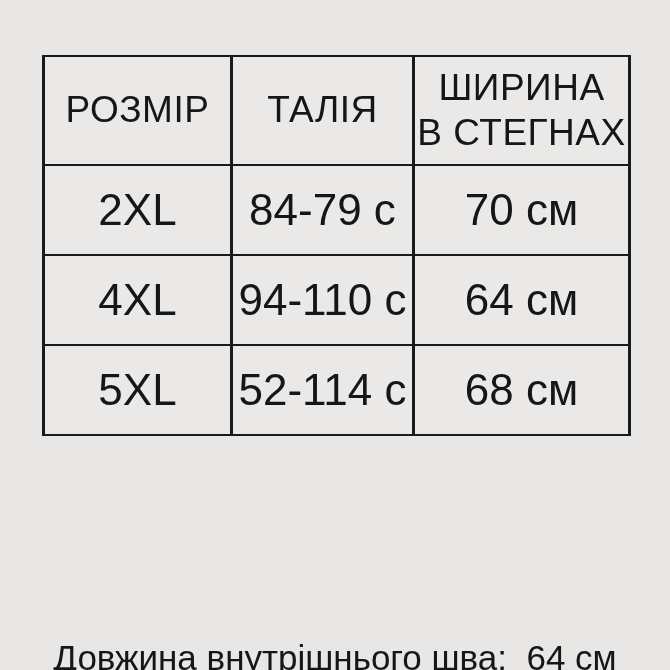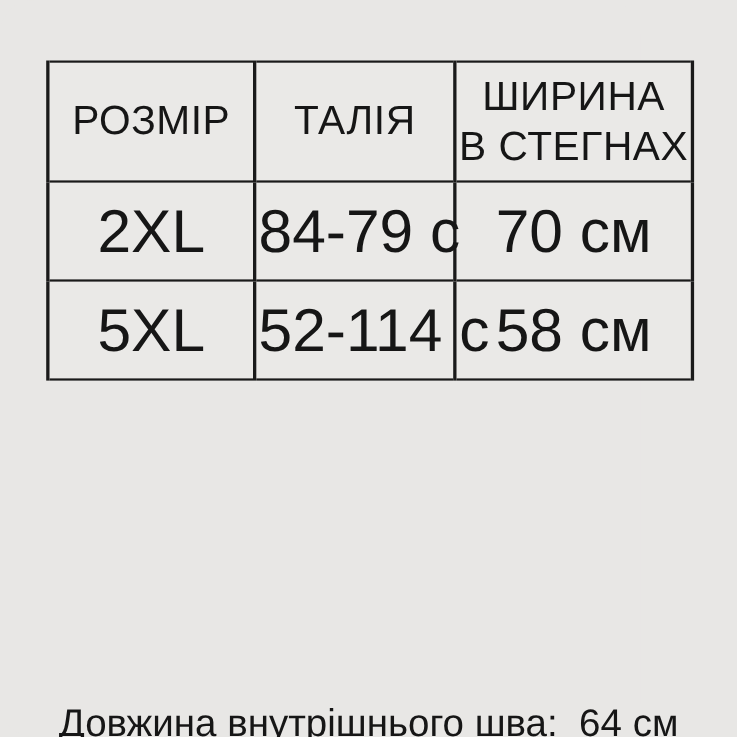--- a/index.html
+++ b/index.html
@@ -44,21 +44,21 @@
   .size-table th {
     height: 107px;
     font-size: 37px;
     font-weight: 500;
     line-height: 1.2;
     white-space: pre-line;
     letter-spacing: 0.5px;
   }
   .size-table td {
     height: 88px;
-    font-size: 55px;
+    font-size: 44px;
     font-weight: 500;
     letter-spacing: 0px;
   }
   .col-size  { width: 188px; }
   .col-waist { width: 182px; }
   .col-hips  { width: 216px; }
   .notes {
     position: absolute;
     left: 0;
     top: 553px;
@@ -89,23 +89,28 @@
 В СТЕГНАХ</th>
       </tr>
     </thead>
     <tbody>
       <tr>
         <td>2XL</td>
         <td>84-79 с</td>
         <td>70 см</td>
       </tr>
       <tr>
+        <td>4XL</td>
+        <td>94-110 с</td>
+        <td>64 см</td>
+      </tr>
+      <tr>
         <td>5XL</td>
         <td>52-114 с</td>
-        <td>58 см</td>
+        <td>68 см</td>
       </tr>
     </tbody>
   </table>
 
   <div class="notes">
     <div>Довжина внутрішнього шва:  64 см</div>
     
   </div>
 
 </div>

